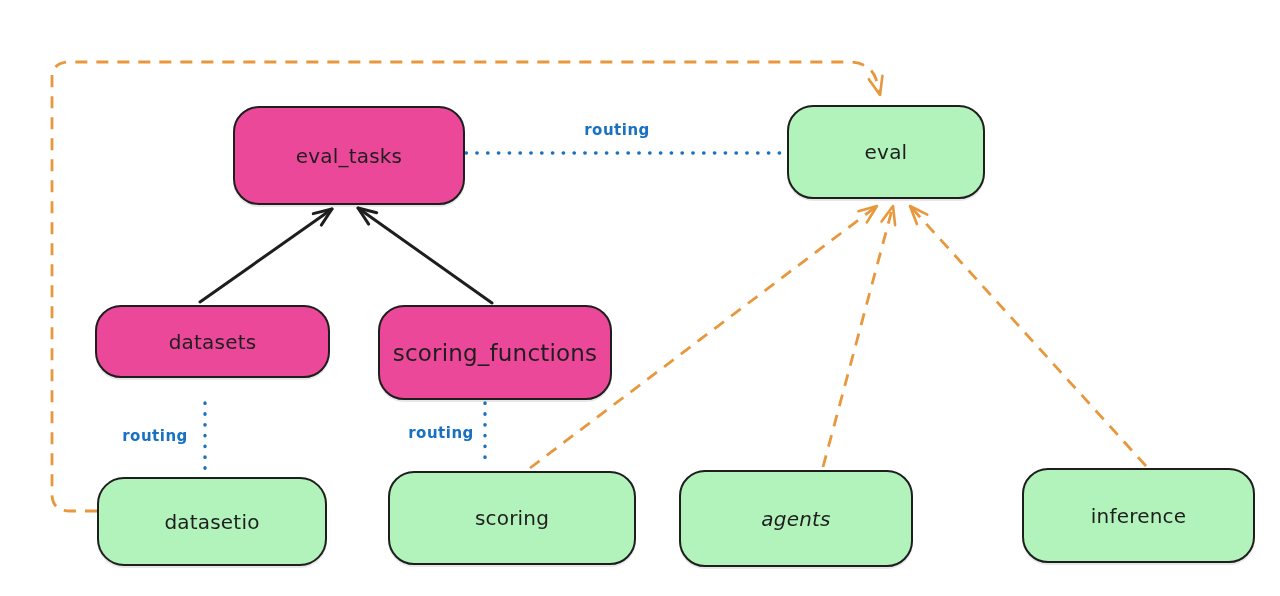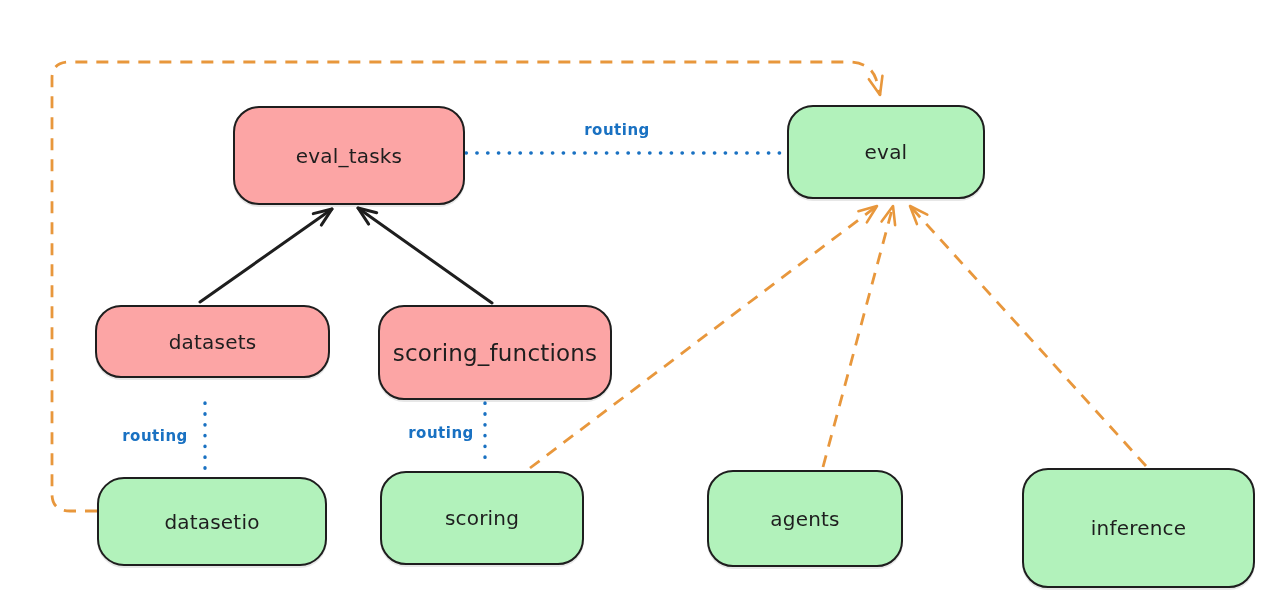--- a/index.html
+++ b/index.html
@@ -22,31 +22,31 @@
     border: 2.6px solid #1e1e1e;
     border-radius: 26px;
     display: flex;
     align-items: center;
     justify-content: center;
     font-size: 20px;
     color: #1e1e1e;
     box-shadow: 0 2px 0 rgba(120,120,120,0.18);
     letter-spacing: 0.2px;
   }
-  .node-blue  { background: #fca5a5; }
+  .node-blue  { background: #ec4899; }
   .node-green { background: #b2f2bb; }
 
   .n-eval_tasks        { left: 233px;  top: 106px; width: 232px; height: 99px; }
   .n-eval              { left: 787px;  top: 105px; width: 198px; height: 94px; }
   .n-datasets          { left: 95px;   top: 305px; width: 235px; height: 73px; }
   .n-scoring_functions { left: 378px;  top: 305px; width: 234px; height: 95px; font-size: 23px; }
   .n-datasetio         { left: 97px;   top: 477px; width: 230px; height: 89px; border-radius: 27px; }
-  .n-scoring           { left: 380px;  top: 471px; width: 204px; height: 94px; }
-  .n-agents            { left: 707px;  top: 470px; width: 196px; height: 97px; }
-  .n-inference         { left: 1022px; top: 468px; width: 233px; height: 120px; }
+  .n-scoring           { left: 388px;  top: 471px; width: 248px; height: 94px; }
+  .n-agents            { left: 679px;  top: 470px; width: 234px; height: 97px; font-style: italic; }
+  .n-inference         { left: 1022px; top: 468px; width: 233px; height: 95px; }
 
   .edge-label {
     position: absolute;
     transform: translate(-50%, -50%);
     color: #1971c2;
     font-size: 15px;
     font-weight: bold;
     letter-spacing: 0.5px;
     white-space: nowrap;
   }

